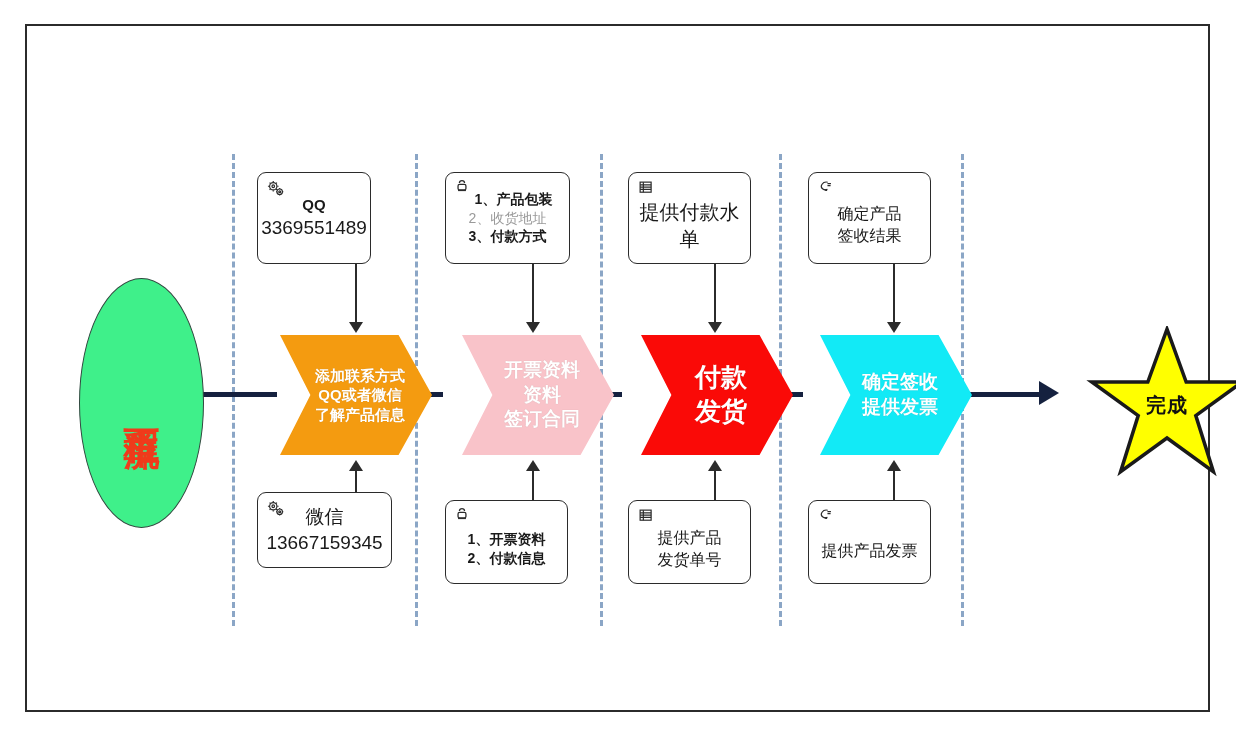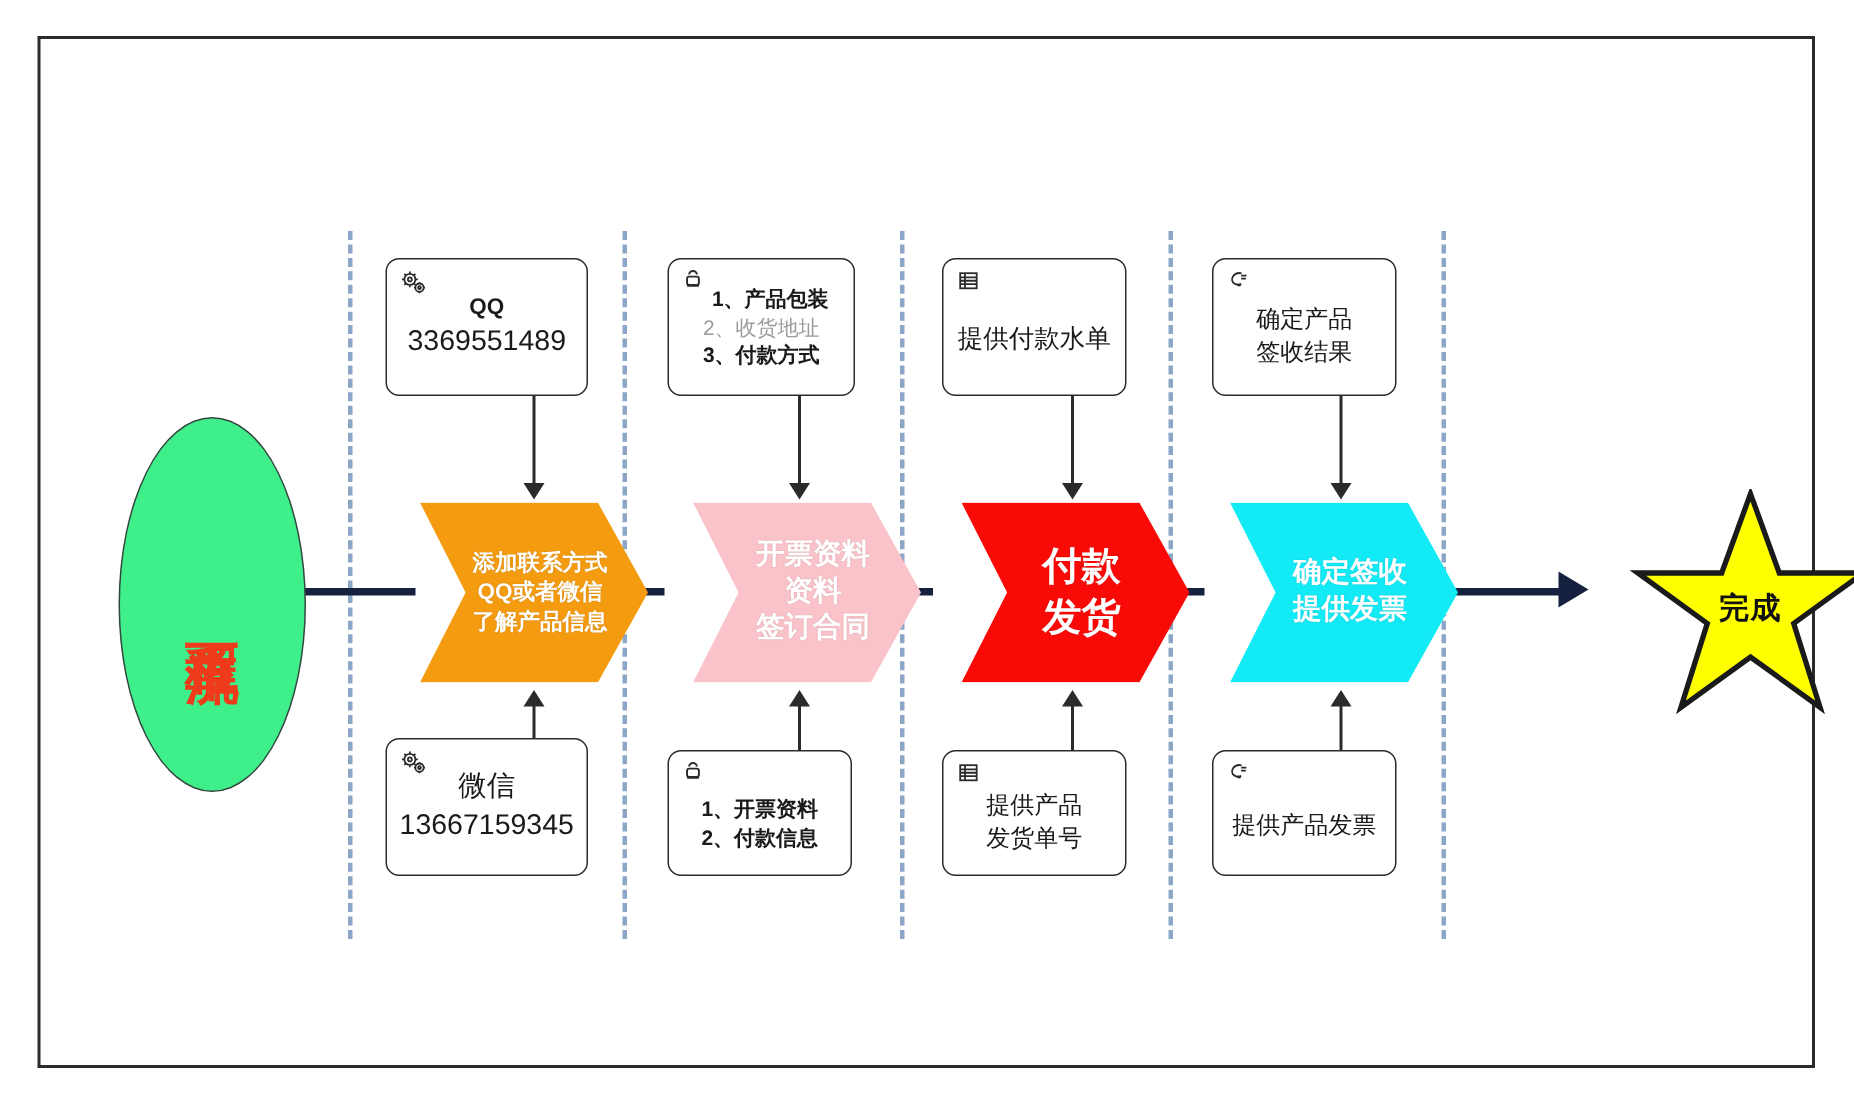--- a/index.html
+++ b/index.html
@@ -157,21 +157,21 @@
     <div class="hline" style="left:366px;width:50px;"></div>
     <div class="hline" style="left:549px;width:46px;"></div>
     <div class="hline" style="left:730px;width:46px;"></div>
     <div class="hline" style="left:910px;width:105px;"></div>
     <div class="hhead" style="left:1012px;"></div>
 
     <div class="start-ellipse">
       <div class="lbl">下单流程</div>
     </div>
 
-    <div class="note" style="left:230px;top:146px;width:135px;height:92px;">
+    <div class="note" style="left:230px;top:146px;width:114px;height:92px;">
       <span class="note-icon">
         <svg viewBox="0 0 24 24" fill="none" stroke="#2b2b2b" stroke-width="1.3">
           <circle cx="9" cy="9" r="4"></circle>
             <circle cx="9" cy="9" r="1.4"></circle>
           <path d="M9 3.2v1.4M9 13.4v1.4M3.2 9h1.4M13.4 9h1.4M5 5l1 1M12 12l1 1M13 5l-1 1M6 12l-1 1"></path>
           <circle cx="16" cy="15" r="3"></circle>
             <circle cx="16" cy="15" r="1"></circle>
           <path d="M16 11v1M16 18v1M12 15h1M19 15h1"></path>
         </svg>
       </span>
@@ -186,21 +186,21 @@
     <div class="chevron ch-orange" style="left:253px;">
       <div class="ctext">
         <div>添加联系方式</div>
         <div>QQ或者微信</div>
         <div>了解产品信息</div>
       </div>
     </div>
 
     <div class="vline" style="left:328px;top:444px;height:64px;"></div>
     <div class="vhead up" style="left:322px;top:434px;"></div>
-    <div class="note" style="left:230px;top:466px;width:135px;height:92px;justify-content:center;">
+    <div class="note" style="left:230px;top:466px;width:135px;height:76px;justify-content:center;">
       <span class="note-icon">
         <svg viewBox="0 0 24 24" fill="none" stroke="#2b2b2b" stroke-width="1.3">
           <circle cx="9" cy="9" r="4"></circle>
             <circle cx="9" cy="9" r="1.4"></circle>
           <path d="M9 3.2v1.4M9 13.4v1.4M3.2 9h1.4M13.4 9h1.4M5 5l1 1M12 12l1 1M13 5l-1 1M6 12l-1 1"></path>
           <circle cx="16" cy="15" r="3"></circle>
             <circle cx="16" cy="15" r="1"></circle>
           <path d="M16 11v1M16 18v1M12 15h1M19 15h1"></path>
         </svg>
       </span>
@@ -251,21 +251,21 @@
       </div>
     </div>
 
     <div class="note" style="left:601px;top:146px;width:123px;height:92px;">
       <span class="note-icon">
         <svg viewBox="0 0 24 24" fill="none" stroke="#2b2b2b" stroke-width="1.3">
           <rect x="4.5" y="4.5" width="12" height="11"></rect>
           <path d="M4.5 7.6h12M4.5 10h12M4.5 12.4h12M8 4.5v11"></path>
         </svg>
       </span>
-      <div class="ntext" style="font-size:17px;padding-top:16px;text-align:center;">
+      <div class="ntext" style="font-size:20px;padding-top:16px;text-align:center;">
         <div>提供付款水单</div>
       </div>
     </div>
     <div class="vline" style="left:687px;top:238px;height:62px;"></div>
     <div class="vhead down" style="left:681px;top:296px;"></div>
 
     <div class="chevron ch-red big" style="left:614px;">
       <div class="ctext">
         <div>付款</div>
         <div>发货</div>

